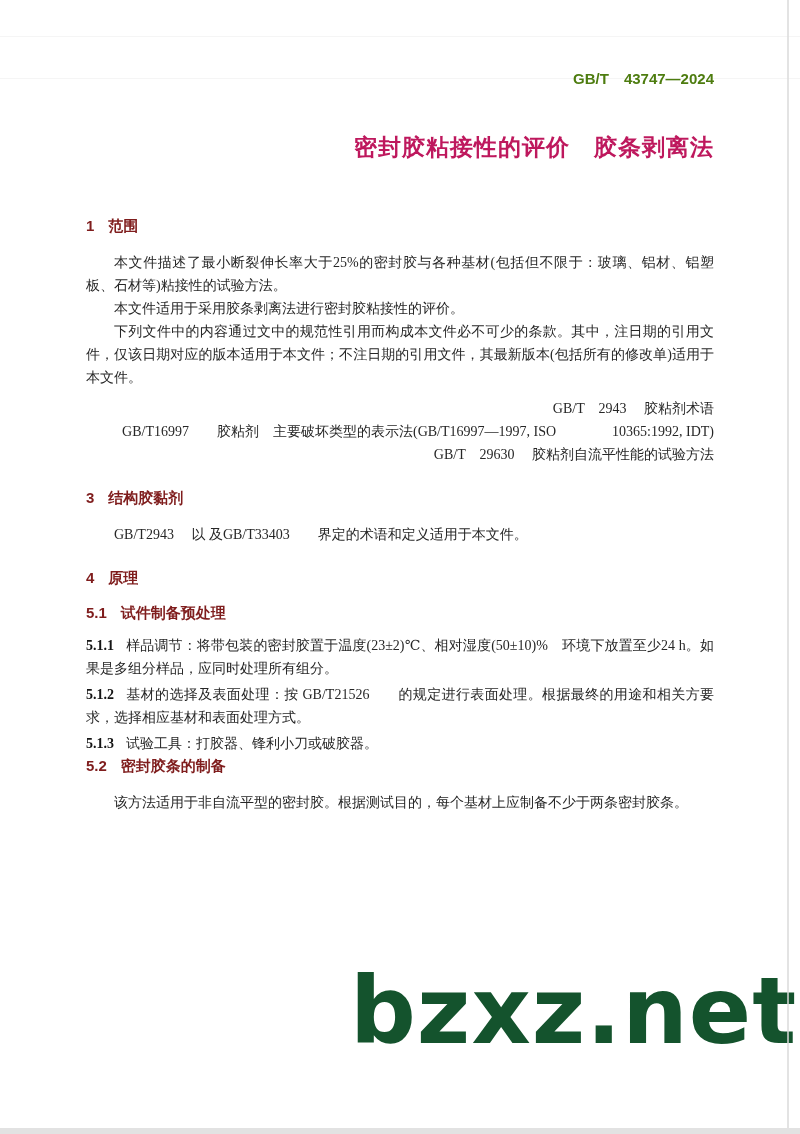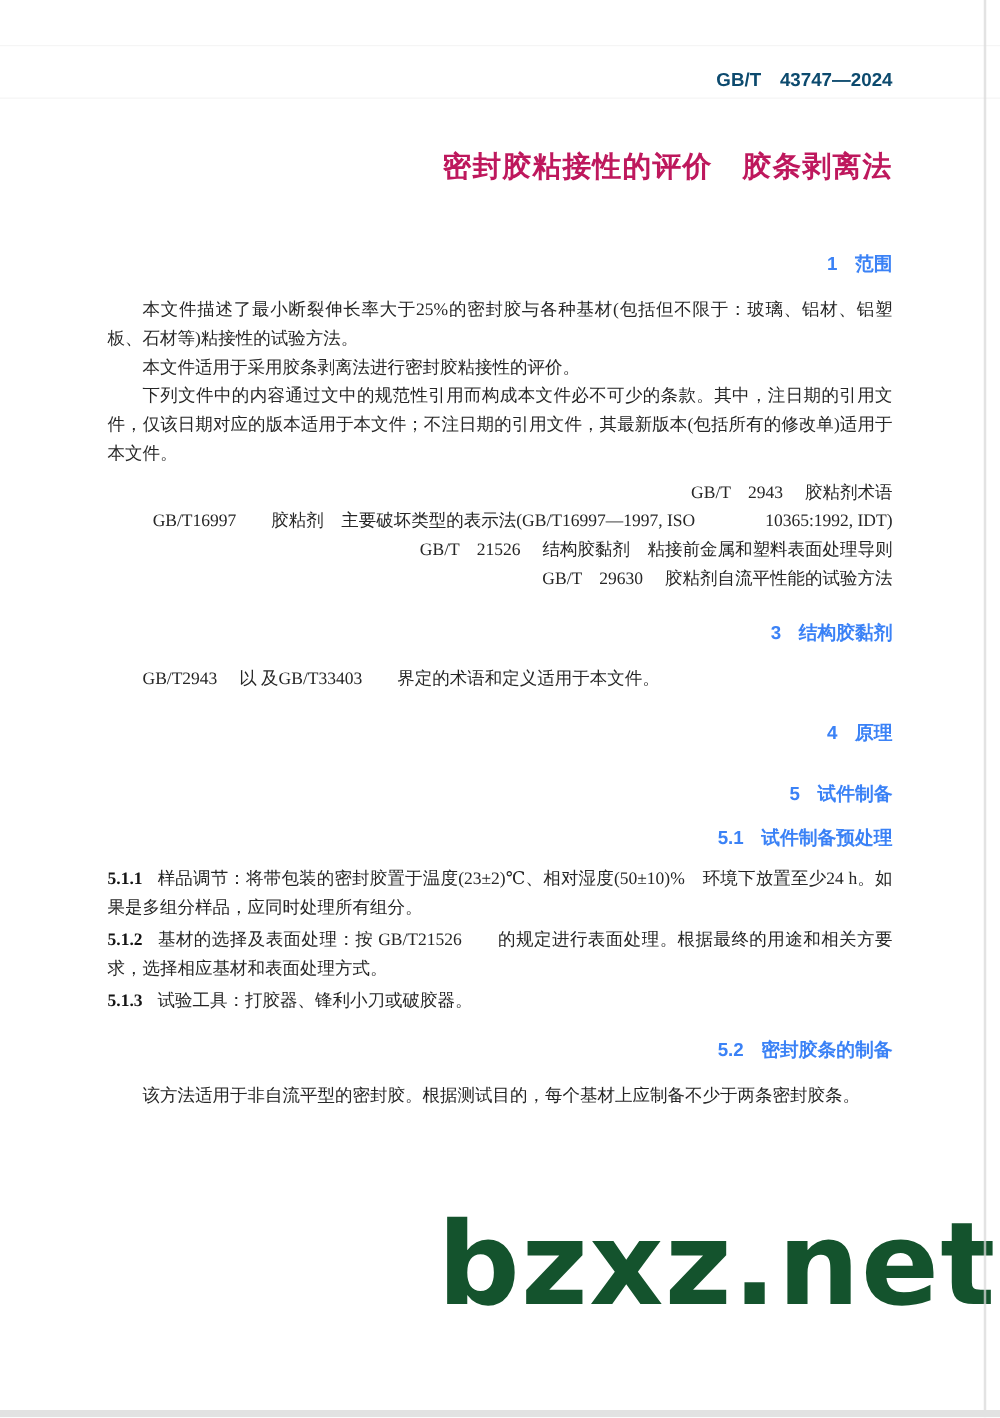--- a/index.html
+++ b/index.html
@@ -29,43 +29,42 @@
     position: absolute; left: 350px; top: 966px;
     font-family: "DejaVu Sans", "Liberation Sans", sans-serif;
     font-weight: 700; font-size: 92px; line-height: 1;
     color: #14532d; letter-spacing: 1px; z-index: 0;
     user-select: none;
   }
 
   .content { position: relative; z-index: 1; padding: 0 86px; }
 
   .header-code {
-    padding-top: 56px;
+    padding-top: 70px;
     text-align: right;
     font-family: "Liberation Sans", "DejaVu Sans", sans-serif;
     font-weight: 700; font-size: 15px; line-height: 18px;
-    color: #0c4a6e;
+    color: #4d7c0f;
     white-space: pre;
   }
 
   .doc-title {
     margin: 44px 0 0 0;
     text-align: right;
     font-family: "Liberation Sans", "DejaVu Sans", sans-serif;
     font-weight: 800; font-size: 23px; line-height: 30px;
     color: #be185d; letter-spacing: 1px;
     white-space: pre;
   }
 
   .sec-heading {
     margin: 0;
     font-family: "Liberation Sans", "DejaVu Sans", sans-serif;
     font-weight: 700; font-size: 15px; line-height: 19px;
-    color: #3b82f6;
-    text-align: right;
+    color: #7f1d1d;
   }
   .sec-heading .num { margin-right: 14px; }
   .mt-sec1 { margin-top: 54px; }
   .mt-sec  { margin-top: 22px; }
   .mt-sub  { margin-top: 16px; }
 
   .para {
     margin: 16px 0 0 0;
     text-indent: 2em;
     text-align: justify;
@@ -108,38 +107,36 @@
     <h1 class="doc-title">密封胶粘接性的评价　胶条剥离法</h1>
 
     <h2 class="sec-heading mt-sec1"><span class="num">1</span><span>范围</span></h2>
     <p class="para">本文件描述了最小断裂伸长率大于25%的密封胶与各种基材(包括但不限于：玻璃、铝材、铝塑板、石材等)粘接性的试验方法。</p>
     <p class="para">本文件适用于采用胶条剥离法进行密封胶粘接性的评价。</p>
 
     <p class="para">下列文件中的内容通过文中的规范性引用而构成本文件必不可少的条款。其中，注日期的引用文件，仅该日期对应的版本适用于本文件；不注日期的引用文件，其最新版本(包括所有的修改单)适用于本文件。</p>
     <div class="ref-list">
       <p class="ref-line">GB/T　2943　 胶粘剂术语</p>
       <p class="ref-line">GB/T16997　　胶粘剂　主要破坏类型的表示法(GB/T16997—1997, ISO　　　　10365:1992, IDT)</p>
-      <p class="ref-line">GB/T　21526　 结构胶黏剂　粘接前金属和塑料表面处理导则</p>
       <p class="ref-line">GB/T　29630　 胶粘剂自流平性能的试验方法</p>
     </div>
 
     <h2 class="sec-heading mt-sec"><span class="num">3</span><span>结构胶黏剂</span></h2>
     <p class="para">GB/T2943　 以 及GB/T33403　　界定的术语和定义适用于本文件。</p>
 
     <h2 class="sec-heading mt-sec"><span class="num">4</span><span>原理</span></h2>
 
-    <h2 class="sec-heading mt-sec" style="margin-top: 30px;"><span class="num">5</span><span>试件制备</span></h2>
 
     <h3 class="sec-heading mt-sub"><span class="num">5.1</span><span>试件制备预处理</span></h3>
 
     <p class="clause"><span class="clause-num">5.1.1</span><span>样品调节：将带包装的密封胶置于温度(23±2)℃、相对湿度(50±10)%　环境下放置至少24 h。如果是多组分样品，应同时处理所有组分。</span></p>
     <p class="clause"><span class="clause-num">5.1.2</span><span>基材的选择及表面处理：按 GB/T21526　　的规定进行表面处理。根据最终的用途和相关方要求，选择相应基材和表面处理方式。</span></p>
     <p class="clause"><span class="clause-num">5.1.3</span><span>试验工具：打胶器、锋利小刀或破胶器。</span></p>
 
-    <h3 class="sec-heading" style="margin-top: 18px;"><span class="num">5.2</span><span>密封胶条的制备</span></h3>
+    <h3 class="sec-heading" style="margin-top: 1px;"><span class="num">5.2</span><span>密封胶条的制备</span></h3>
 
 
     <p class="para">该方法适用于非自流平型的密封胶。根据测试目的，每个基材上应制备不少于两条密封胶条。</p>
 
   </div>
 
   <div class="edge-right"></div>
   <div class="edge-bottom"></div>
 </div>
 

